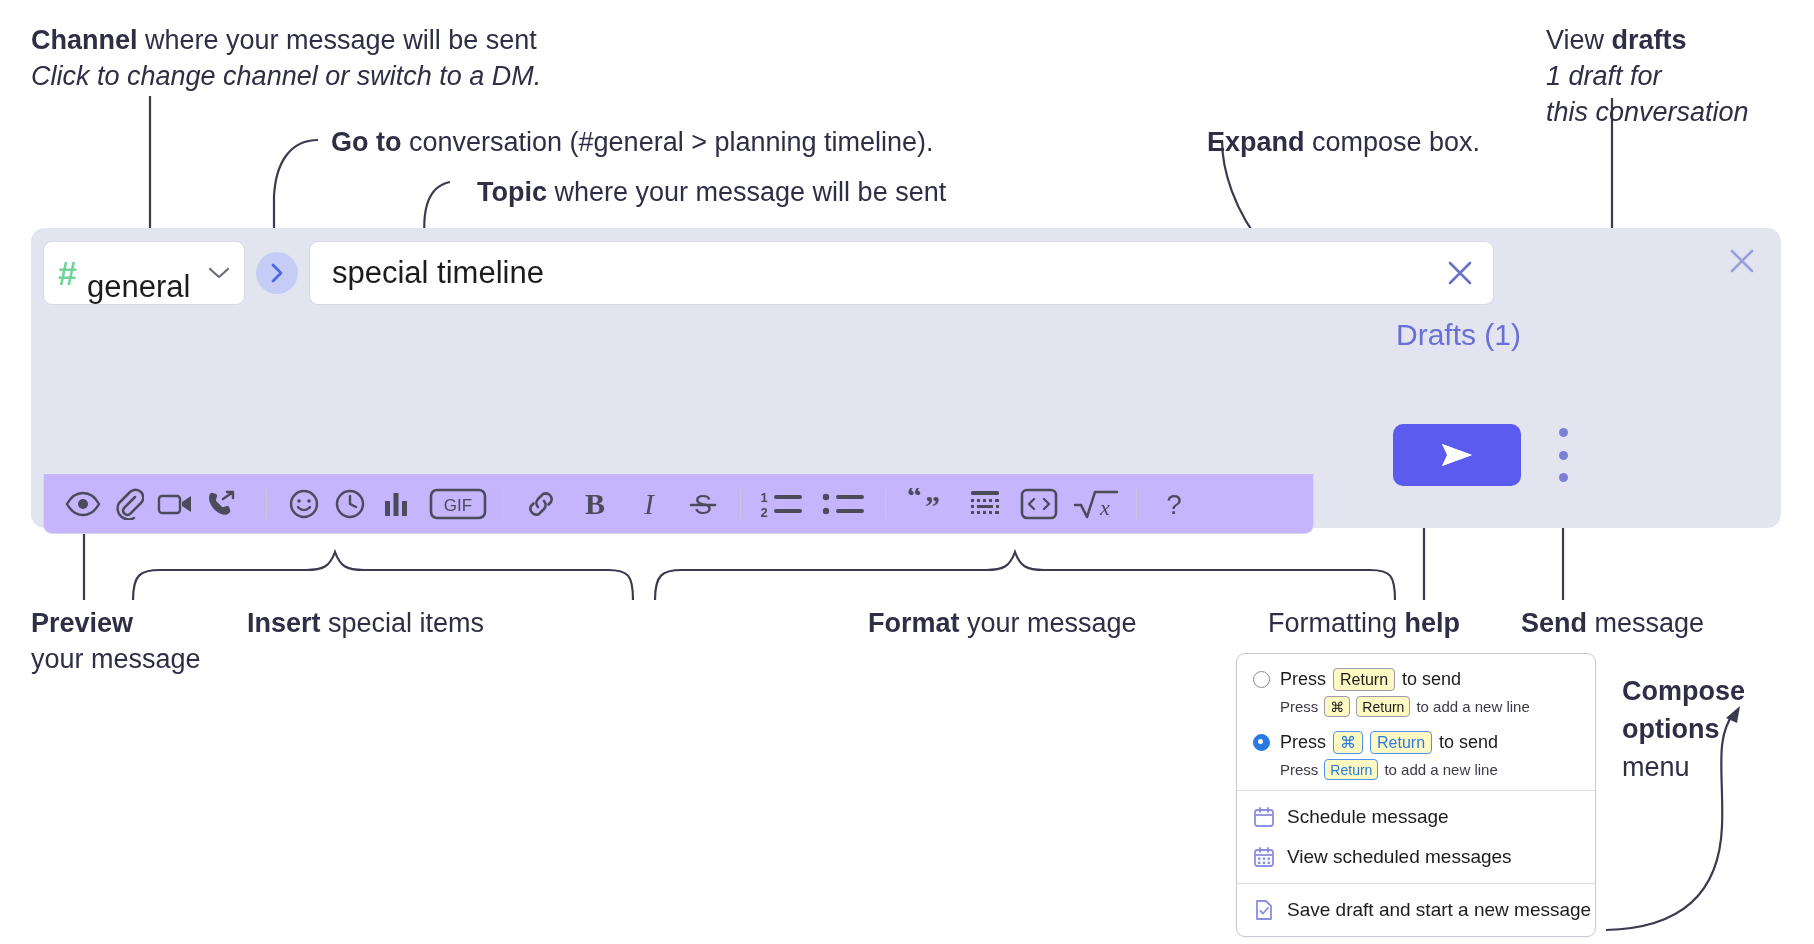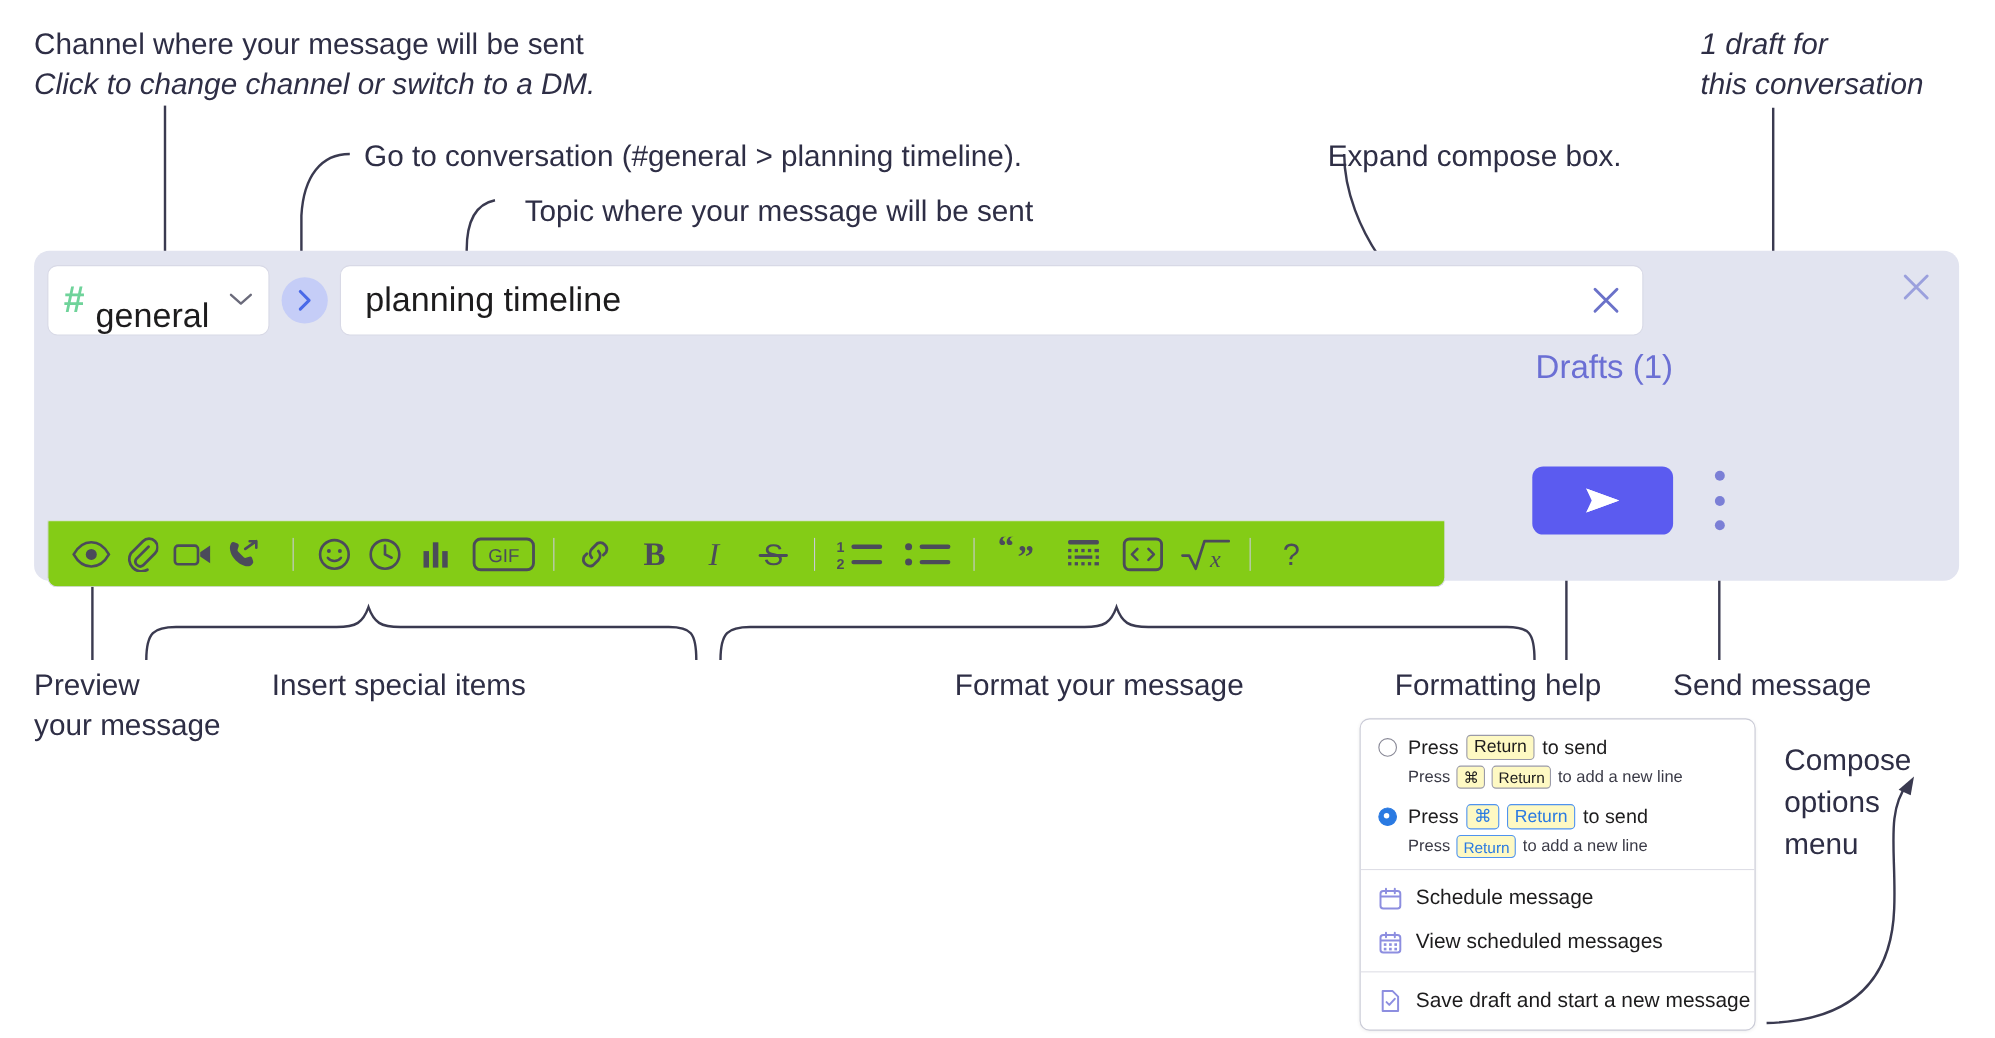--- a/index.html
+++ b/index.html
@@ -15,21 +15,21 @@
 
   
   .anno{
     position:absolute;
     font-family:"Liberation Sans", sans-serif;
     font-size:27px;
     line-height:36px;
     color:#2e2e45;
     white-space:nowrap;
   }
-  .anno b{font-weight:400;}
+  .anno b{font-weight:700;}
   .anno .it{font-style:italic;}
 
   
   .lines{position:absolute;left:0;top:0;width:1814px;height:944px;pointer-events:none;}
 
   
   .compose{
     position:absolute;
     left:31px;top:228px;
     width:1750px;height:300px;
@@ -85,21 +85,21 @@
   }
   .placeholder{
     position:absolute;left:24px;top:22px;
     font-size:28px;color:#8e8e9e;
   }
   .expand-ico{position:absolute;right:18px;top:22px;width:32px;height:32px;}
 
   .toolbar{
     position:absolute;left:12px;top:245px;
     width:1271px;height:61px;
-    background:#84cc16;
+    background:#c4b5fd;
     border:1px solid #d8d9e6;
     border-top:1px solid #e7e8ef;
     border-radius:0 0 9px 9px;
     box-sizing:border-box;
     display:flex;align-items:center;
     padding:0 16px;
     gap:0;
   }
   .tb{width:46px;height:46px;display:flex;align-items:center;justify-content:center;flex:0 0 auto;color:#5c5c6b;}
   .tb.gap{margin-right:8px;}
@@ -216,20 +216,21 @@
 
   <div class="anno" style="left:477px;top:174px;">
     <b>Topic</b><span> where your message will be sent</span>
   </div>
 
   <div class="anno" style="left:1207px;top:124px;text-align:right;">
     <b>Expand</b><span> compose box.</span>
   </div>
 
   <div class="anno" style="left:1546px;top:22px;">
+    <div><span>View </span><b>drafts</b></div>
     <div class="it">1 draft for</div>
     <div class="it">this conversation</div>
   </div>
 
   <div class="compose">
 
     <div class="row-top">
 
       <div class="channel-pill">
         <span class="hash">#</span>
@@ -241,21 +242,21 @@
         </span>
       </div>
 
       <div class="goto-btn">
         <svg width="20" height="22" viewBox="0 0 20 22">
             <path d="M6 3 L14 11 L6 19" fill="none" stroke="#4a6ae8" stroke-width="2.8" stroke-linecap="round" stroke-linejoin="round"></path>
           </svg>
       </div>
 
       <div class="topic-box">
-        <span class="topic-text">planning timeline</span>
+        <span class="topic-text">special timeline</span>
         <span class="topic-clear">
           <svg width="34" height="34" viewBox="0 0 34 34">
               <path d="M7 7 L27 27 M27 7 L7 27" fill="none" stroke="#6b72c9" stroke-width="2.6" stroke-linecap="round"></path>
             </svg>
         </span>
       </div>
     </div>
 
 
     <div class="toolbar">

